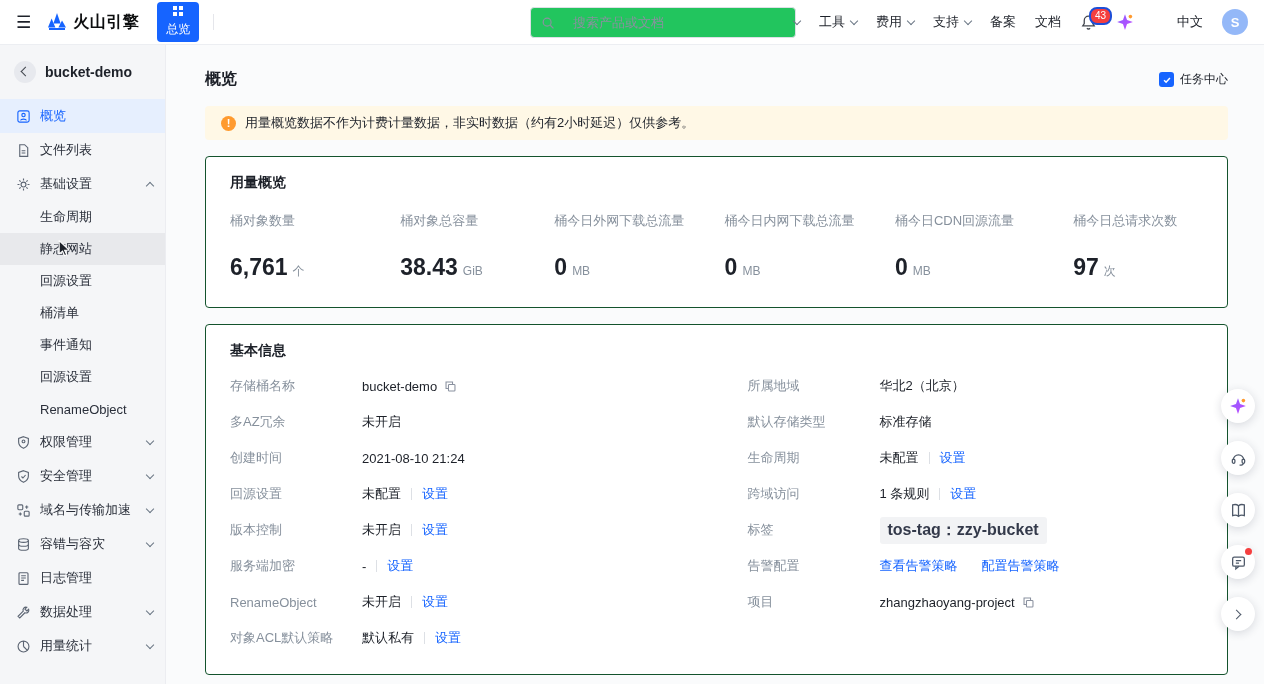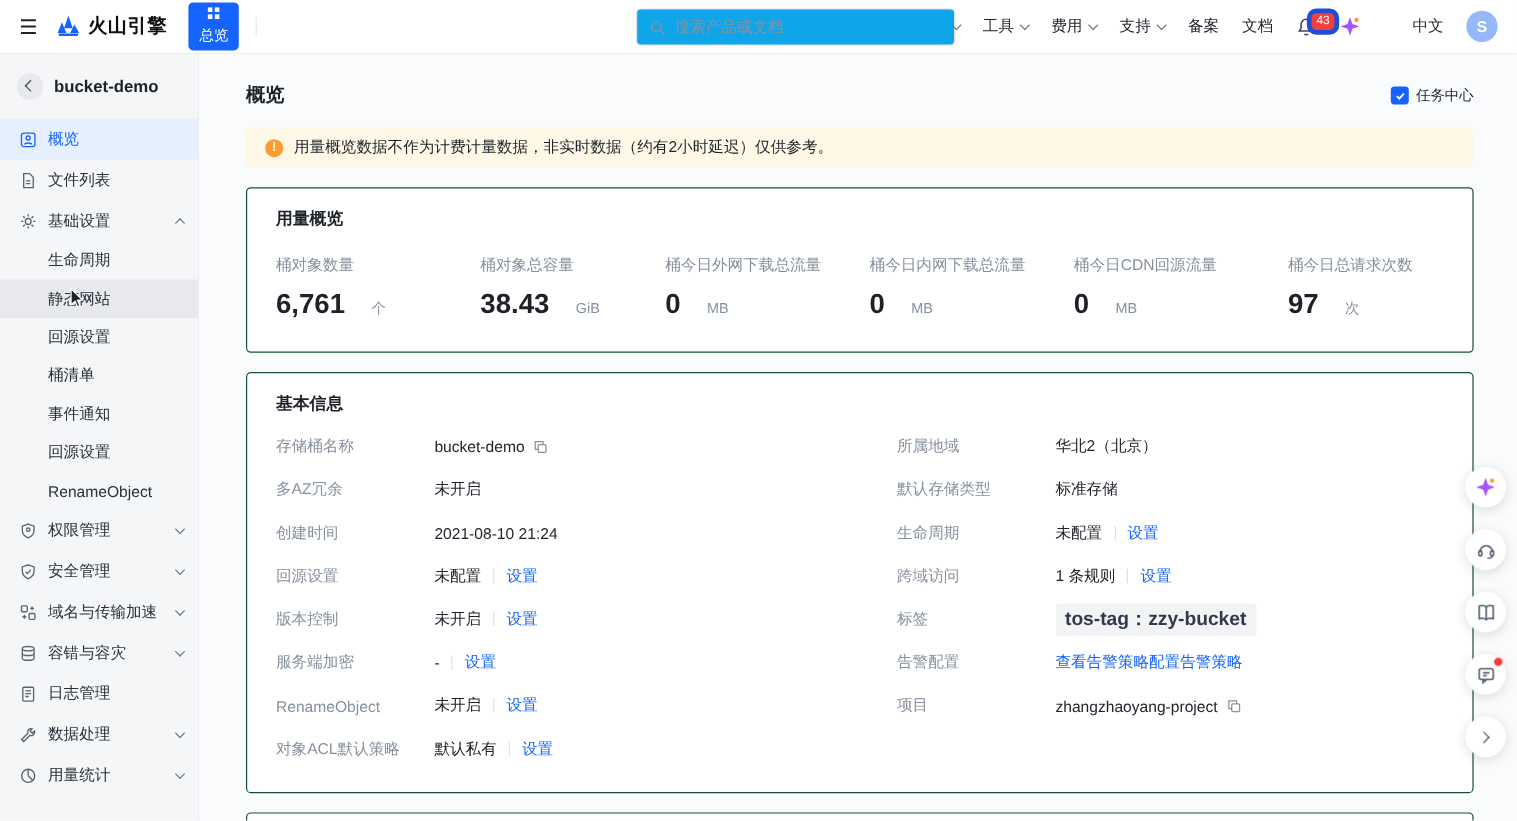--- a/index.html
+++ b/index.html
@@ -18,40 +18,40 @@
   .hamburger { font-size:17px; color:#1d2129; cursor:pointer; margin-right:16px; line-height:1; }
   .logo { display:flex; align-items:center; gap:6px; margin-right:18px; }
   .brand-text { font-size:16px; font-weight:bold; color:#0c0d0e; letter-spacing:.5px; }
   .console-badge {
     display:flex; align-items:center; gap:5px; background:#1664ff; color:#fff;
     font-size:12px; padding:4px 9px; border-radius:4px; cursor:pointer;
   }
   .h-divider { width:1px; height:16px; background:#e5e6eb; margin-left:14px; }
   .h-search {
     position:absolute; left:530px; top:7px; width:266px; height:31px;
-    border:1px solid #dde0e6; border-radius:4px; background:#0ea5e9;
-    display:flex; align-items:center; padding:0 10px; gap:7px;
+    border:1px solid #dde0e6; border-radius:4px; background:#22c55e;
+    display:flex; align-items:center; padding:0 10px; gap:18px;
   }
   .h-search input {
     border:none; outline:none; flex:1; font-size:13px; color:#1d2129; background:transparent;
     font-family:inherit;
   }
   .h-search input::placeholder { color:#8a919f; }
   .h-right { margin-left:auto; display:flex; align-items:center; gap:19px; }
   .h-nav { display:flex; align-items:center; cursor:pointer; color:#1d2129; font-size:13px; }
   .caret {
     display:inline-block; width:6px; height:6px;
     border-right:1.2px solid #6b7785; border-bottom:1.2px solid #6b7785;
     transform:rotate(45deg); margin:-2px 0 0 6px;
   }
   .caret.up { transform:rotate(-135deg); margin-top:3px; }
   .bell-wrap { position:relative; cursor:pointer; display:flex; align-items:center; }
   .badge {
     position:absolute; top:-7px; left:9px; background:#f53f3f; color:#fff;
-    font-size:10px; line-height:1; padding:2px 4px; border-radius:8px; border:4px solid #1d4ed8;
+    font-size:10px; line-height:1; padding:2px 4px; border-radius:8px; border:2px solid #1d4ed8;
   }
   .spark-btn { cursor:pointer; display:flex; align-items:center; }
   .lang { cursor:pointer; color:#1d2129;margin-left:24px; }
   .avatar {
     width:26px; height:26px; border-radius:50%; background:#94b8f8; color:#fff;
     font-weight:bold; font-size:13px; display:flex; align-items:center; justify-content:center;
     cursor:pointer;
   }
 
   
@@ -102,30 +102,30 @@
     width:15px; height:15px; border-radius:50%; background:#ff9a2e; color:#fff;
     font-size:11px; font-weight:bold; display:flex; align-items:center; justify-content:center;
     flex-shrink:0;
   }
   .card {
     background:#fff; border:1px solid #14532d; border-radius:4px; margin-bottom:16px;
   }
   .card-title { font-size:14px; font-weight:bold; color:#1d2129; padding:17px 24px 0; }
   .stats { display:grid; grid-template-columns:1.05fr 0.95fr 1.05fr 1.05fr 1.1fr 0.8fr; padding:20px 24px 26px; }
   .stat-label { color:#86909c; font-size:13px; display:block; }
-  .stat-valrow { margin-top:10px; display:flex; align-items:baseline; gap:22px; }
+  .stat-valrow { margin-top:24px; display:flex; align-items:baseline; gap:5px; }
   .stat-value { font-size:23px; font-weight:bold; color:#1d2129; }
   .stat-unit { font-size:12px; color:#86909c; }
   .info-grid { display:grid; grid-template-columns:1fr 1fr; column-gap:62px; padding:8px 24px 18px; }
   .info-row { display:flex; align-items:center; height:36px; }
   .info-label { width:132px; color:#86909c; flex-shrink:0; }
   .info-value { color:#1d2129; }
   .vline { width:1px; height:12px; background:#dde0e5; margin:0 10px; display:inline-block; }
   .link { color:#1664ff; font-size:13px; }
-  .link + .link { }
+  .link + .link { margin-left:24px; }
   .copy-btn { margin-left:7px; cursor:pointer; display:inline-flex; align-items:center; color:#8a919f; }
   .tag-chip {
     background:#f2f3f5; border-radius:3px; padding:3px 8px; font-size:16px;
     font-weight:bold; color:#33394a;
   }
   .domains-card { height:60px; }
 
   
   .float-stack {
     position:fixed; right:9px; top:389px; display:flex; flex-direction:column; gap:18px; z-index:30;

